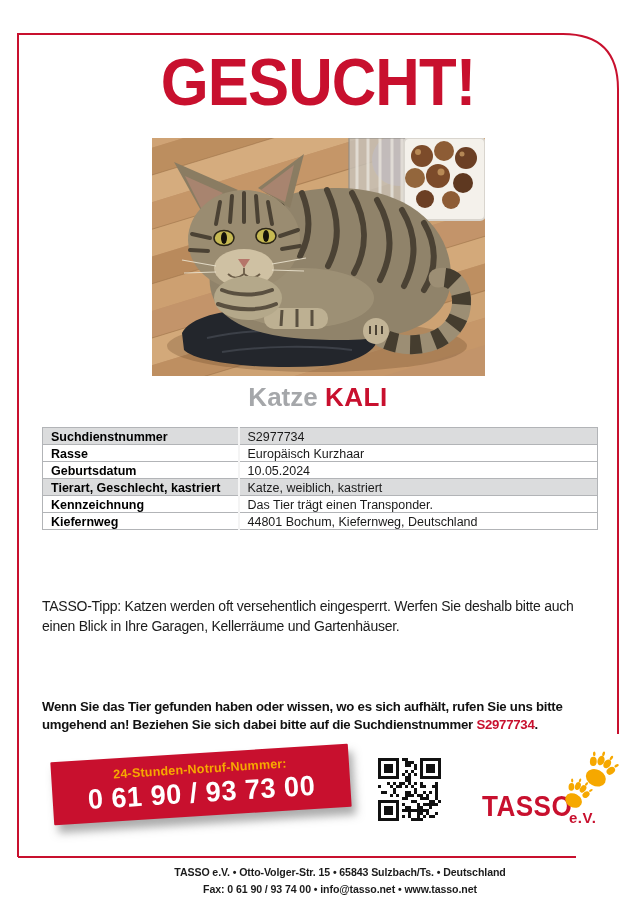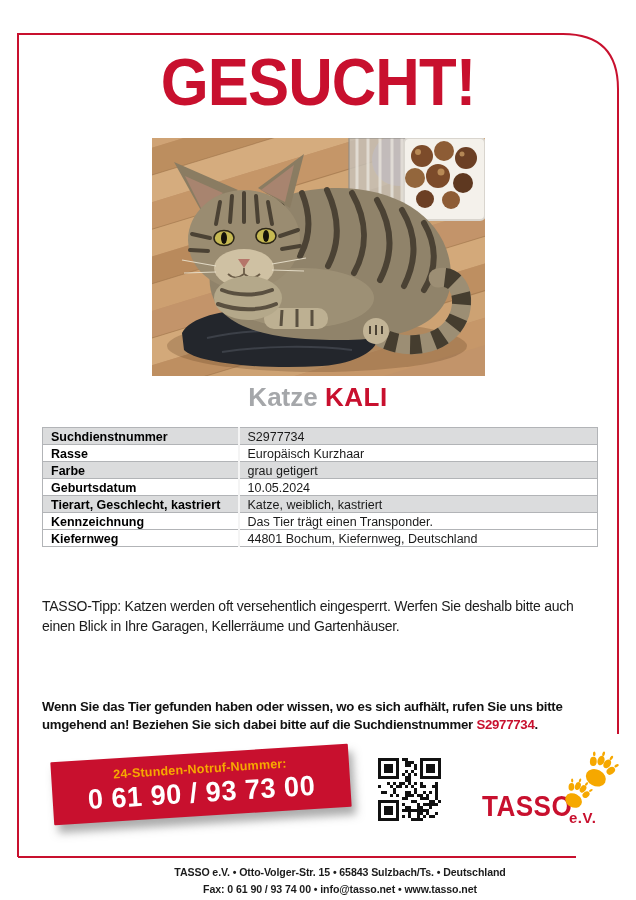--- a/index.html
+++ b/index.html
@@ -232,24 +232,20 @@
 
   <table class="details-table">
     <tbody>
       <tr class="alt">
         <td class="lbl">Suchdienstnummer</td>
         <td class="val">S2977734</td>
       </tr>
       <tr>
         <td class="lbl">Rasse</td>
         <td class="val">Europäisch Kurzhaar</td>
-      </tr>
-      <tr class="alt">
-        <td class="lbl">Farbe</td>
-        <td class="val">grau getigert</td>
       </tr>
       <tr>
         <td class="lbl">Geburtsdatum</td>
         <td class="val">10.05.2024</td>
       </tr>
       <tr class="alt">
         <td class="lbl">Tierart, Geschlecht, kastriert</td>
         <td class="val">Katze, weiblich, kastriert</td>
       </tr>
       <tr>

